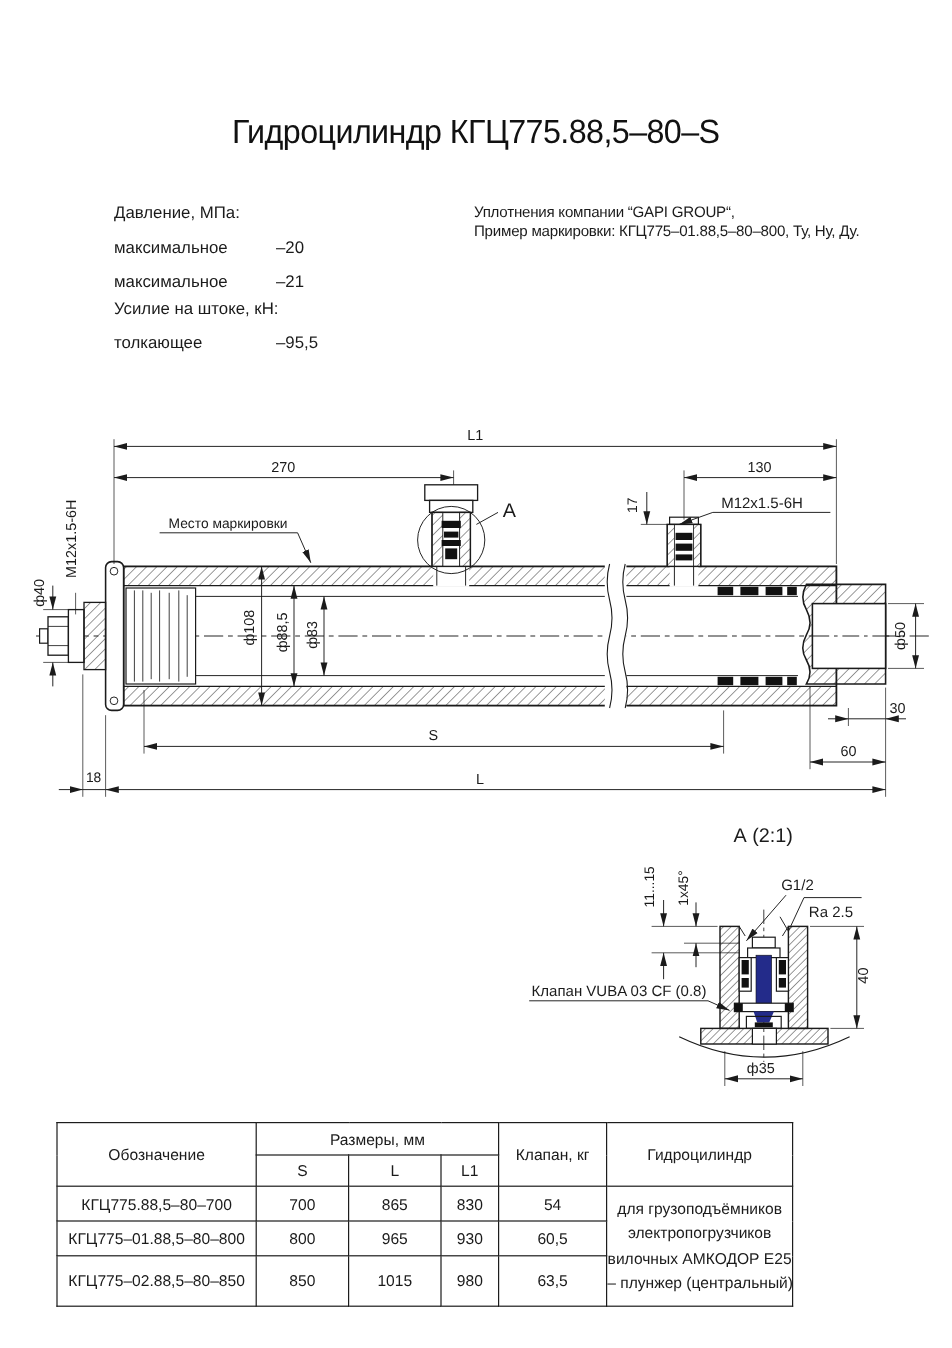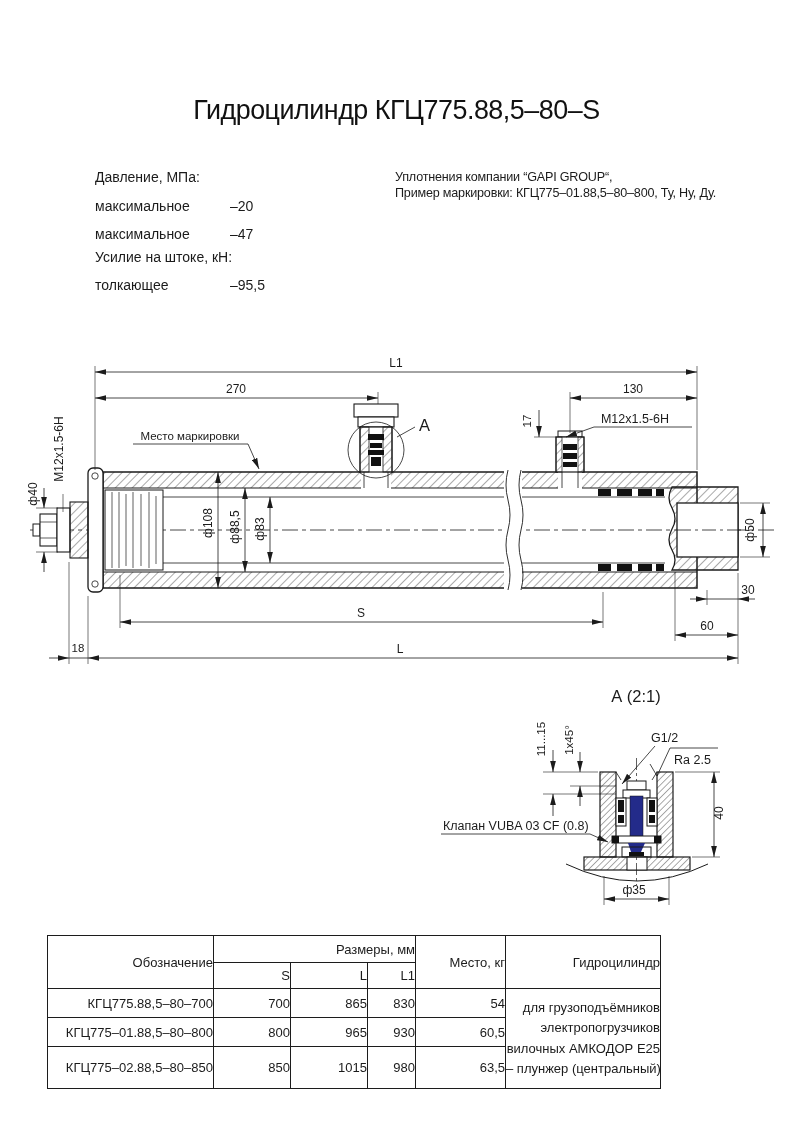--- a/index.html
+++ b/index.html
@@ -12,42 +12,42 @@
   .spec-line .val{position:absolute;left:135px;}
   .seal-line{left:395px;font-size:12.6px;letter-spacing:-0.2px;white-space:nowrap;}
   .watermark{left:172px;top:490px;font-size:46px;letter-spacing:3px;
              color:rgba(122,134,214,0.34);white-space:nowrap;z-index:5;}
   svg text{fill:#1b1b1b;}
   .dim{font-size:12px;}
   .dimS{font-size:11.5px;}
   .lbl{font-size:12.5px;}
   .big{font-size:16.5px;}
   table.spec{border-collapse:collapse;table-layout:fixed;width:613px;}
-  table.spec td{border:1.2px solid #1c1c1c;text-align:right;font-size:13px;
+  table.spec td{border:1.2px solid #1c1c1c;text-align:center;font-size:13px;
                 padding:0;overflow:hidden;white-space:nowrap;}
   td.des{text-align:left;padding-left:9px;}
   .app-cell{font-size:11.4px;line-height:1.55;white-space:normal;}
   .tbl-wrap{left:47px;top:935px;}
 </style>
 </head>
 <body>
 
 <div class="page">
 
   <div class="abs title">Гидроцилиндр КГЦ775.88,5–80–S</div>
 
   <div>
     <div class="abs spec-line" style="top:169px">Давление, МПа:</div>
     <div class="abs spec-line" style="top:198px">
       <span>максимальное</span>
       <span class="val">–20</span>
     </div>
     <div class="abs spec-line" style="top:226px">
       <span>максимальное</span>
-      <span class="val">–47</span>
+      <span class="val">–21</span>
     </div>
     <div class="abs spec-line" style="top:249px">Усилие на штоке, кН:</div>
     <div class="abs spec-line" style="top:277px">
       <span>толкающее</span>
       <span class="val">–95,5</span>
     </div>
   </div>
 
   <div>
     <div class="abs seal-line" style="top:170px">Уплотнения компании “GAPI GROUP“,</div>
@@ -315,21 +315,21 @@
           <col style="width:77px">
           <col style="width:77px">
         <col style="width:48px">
           <col style="width:90px">
           <col style="width:155px">
       </colgroup>
       <tbody>
           <tr style="height:27px">
         <td rowspan="2">Обозначение</td>
         <td colspan="3">Размеры, мм</td>
-        <td rowspan="2">Место, кг</td>
+        <td rowspan="2">Клапан, кг</td>
         <td rowspan="2">Гидроцилиндр</td>
       </tr>
       <tr style="height:26px">
         <td>S</td>
         <td>L</td>
         <td>L1</td>
       </tr>
       <tr style="height:29px">
         <td class="des">КГЦ775.88,5–80–700</td>
         <td>700</td>

